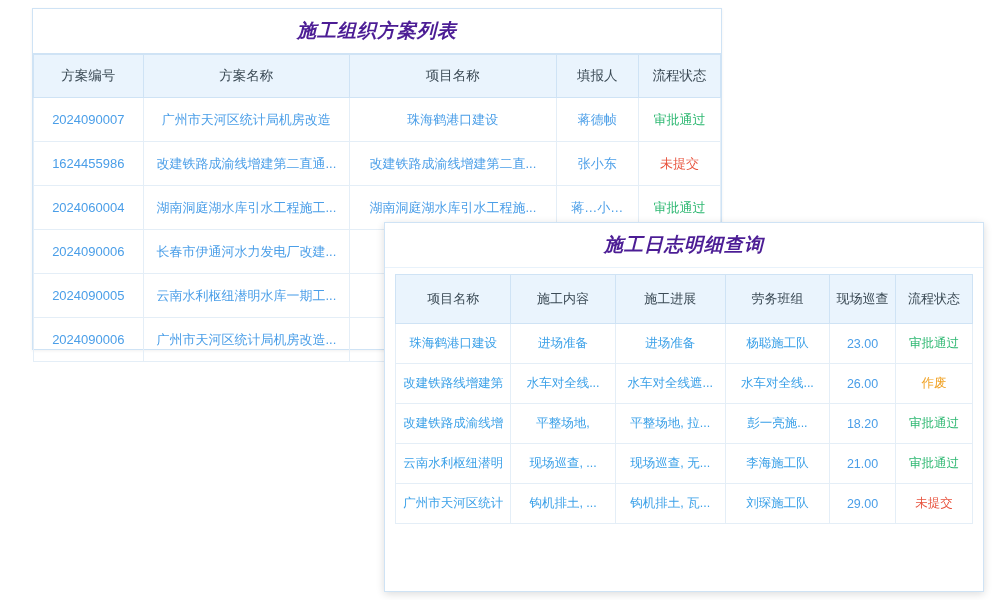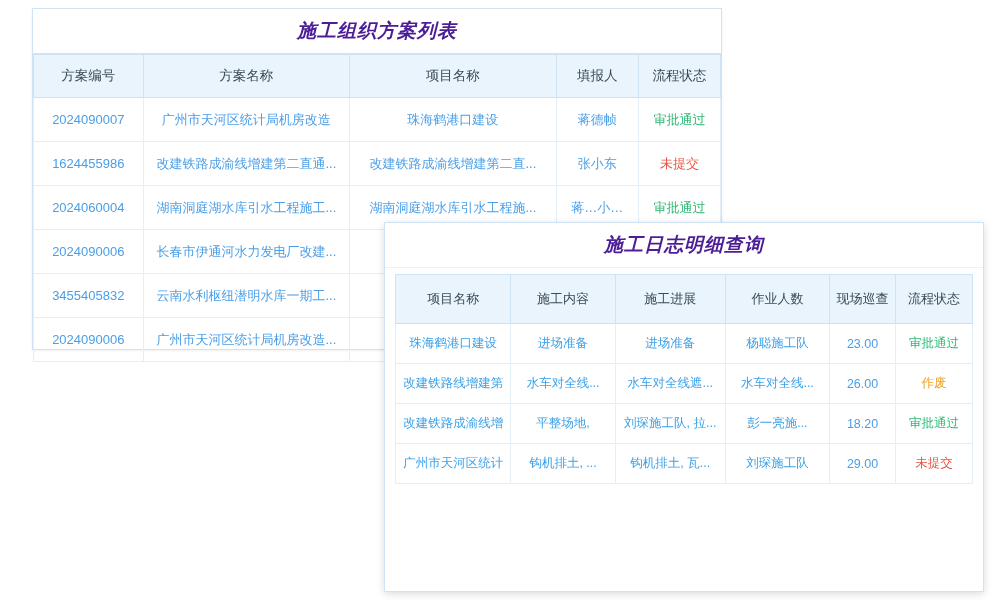--- a/index.html
+++ b/index.html
@@ -150,21 +150,21 @@
             <td class="status-pass">审批通过</td>
           </tr>
           <tr>
             <td class="num">2024090006</td>
             <td>长春市伊通河水力发电厂改建...</td>
             <td>长春…</td>
             <td></td>
             <td class="status-pass"></td>
           </tr>
           <tr>
-            <td class="num">3455405832</td>
+            <td class="num">2024090005</td>
             <td>云南水利枢纽潜明水库一期工...</td>
             <td>云南…</td>
             <td></td>
             <td class="status-pass"></td>
           </tr>
           <tr>
             <td class="num">2024090006</td>
             <td>广州市天河区统计局机房改造...</td>
             <td>广州…</td>
             <td></td>
@@ -184,21 +184,21 @@
           <col style="width:100px">
           <col style="width:95px">
           <col style="width:60px">
           <col style="width:70px">
         </colgroup>
         <thead>
           <tr>
             <th>项目名称</th>
             <th>施工内容</th>
             <th>施工进展</th>
-            <th>作业人数</th>
+            <th>劳务班组</th>
             <th>现场巡查</th>
             <th>流程状态</th>
           </tr>
         </thead>
         <tbody id="p2body">
             <tr>
               <td class="txt">珠海鹤港口建设</td>
               <td class="txt">进场准备</td>
               <td class="txt">进场准备</td>
               <td class="txt">杨聪施工队</td>
@@ -209,23 +209,31 @@
               <td class="txt">改建铁路线增建第</td>
               <td class="txt">水车对全线...</td>
               <td class="txt">水车对全线遮...</td>
               <td class="txt">水车对全线...</td>
               <td class="num">26.00</td>
               <td class="status-void">作废</td>
             </tr>
             <tr>
               <td class="txt">改建铁路成渝线增</td>
               <td class="txt">平整场地,</td>
-              <td class="txt">刘琛施工队, 拉...</td>
+              <td class="txt">平整场地, 拉...</td>
               <td class="txt">彭一亮施...</td>
               <td class="num">18.20</td>
+              <td class="status-pass">审批通过</td>
+            </tr>
+            <tr>
+              <td class="txt">云南水利枢纽潜明</td>
+              <td class="txt">现场巡查, ...</td>
+              <td class="txt">现场巡查, 无...</td>
+              <td class="txt">李海施工队</td>
+              <td class="num">21.00</td>
               <td class="status-pass">审批通过</td>
             </tr>
             <tr>
               <td class="txt">广州市天河区统计</td>
               <td class="txt">钩机排土, ...</td>
               <td class="txt">钩机排土, 瓦...</td>
               <td class="txt">刘琛施工队</td>
               <td class="num">29.00</td>
               <td class="status-unsub">未提交</td>
             </tr>

